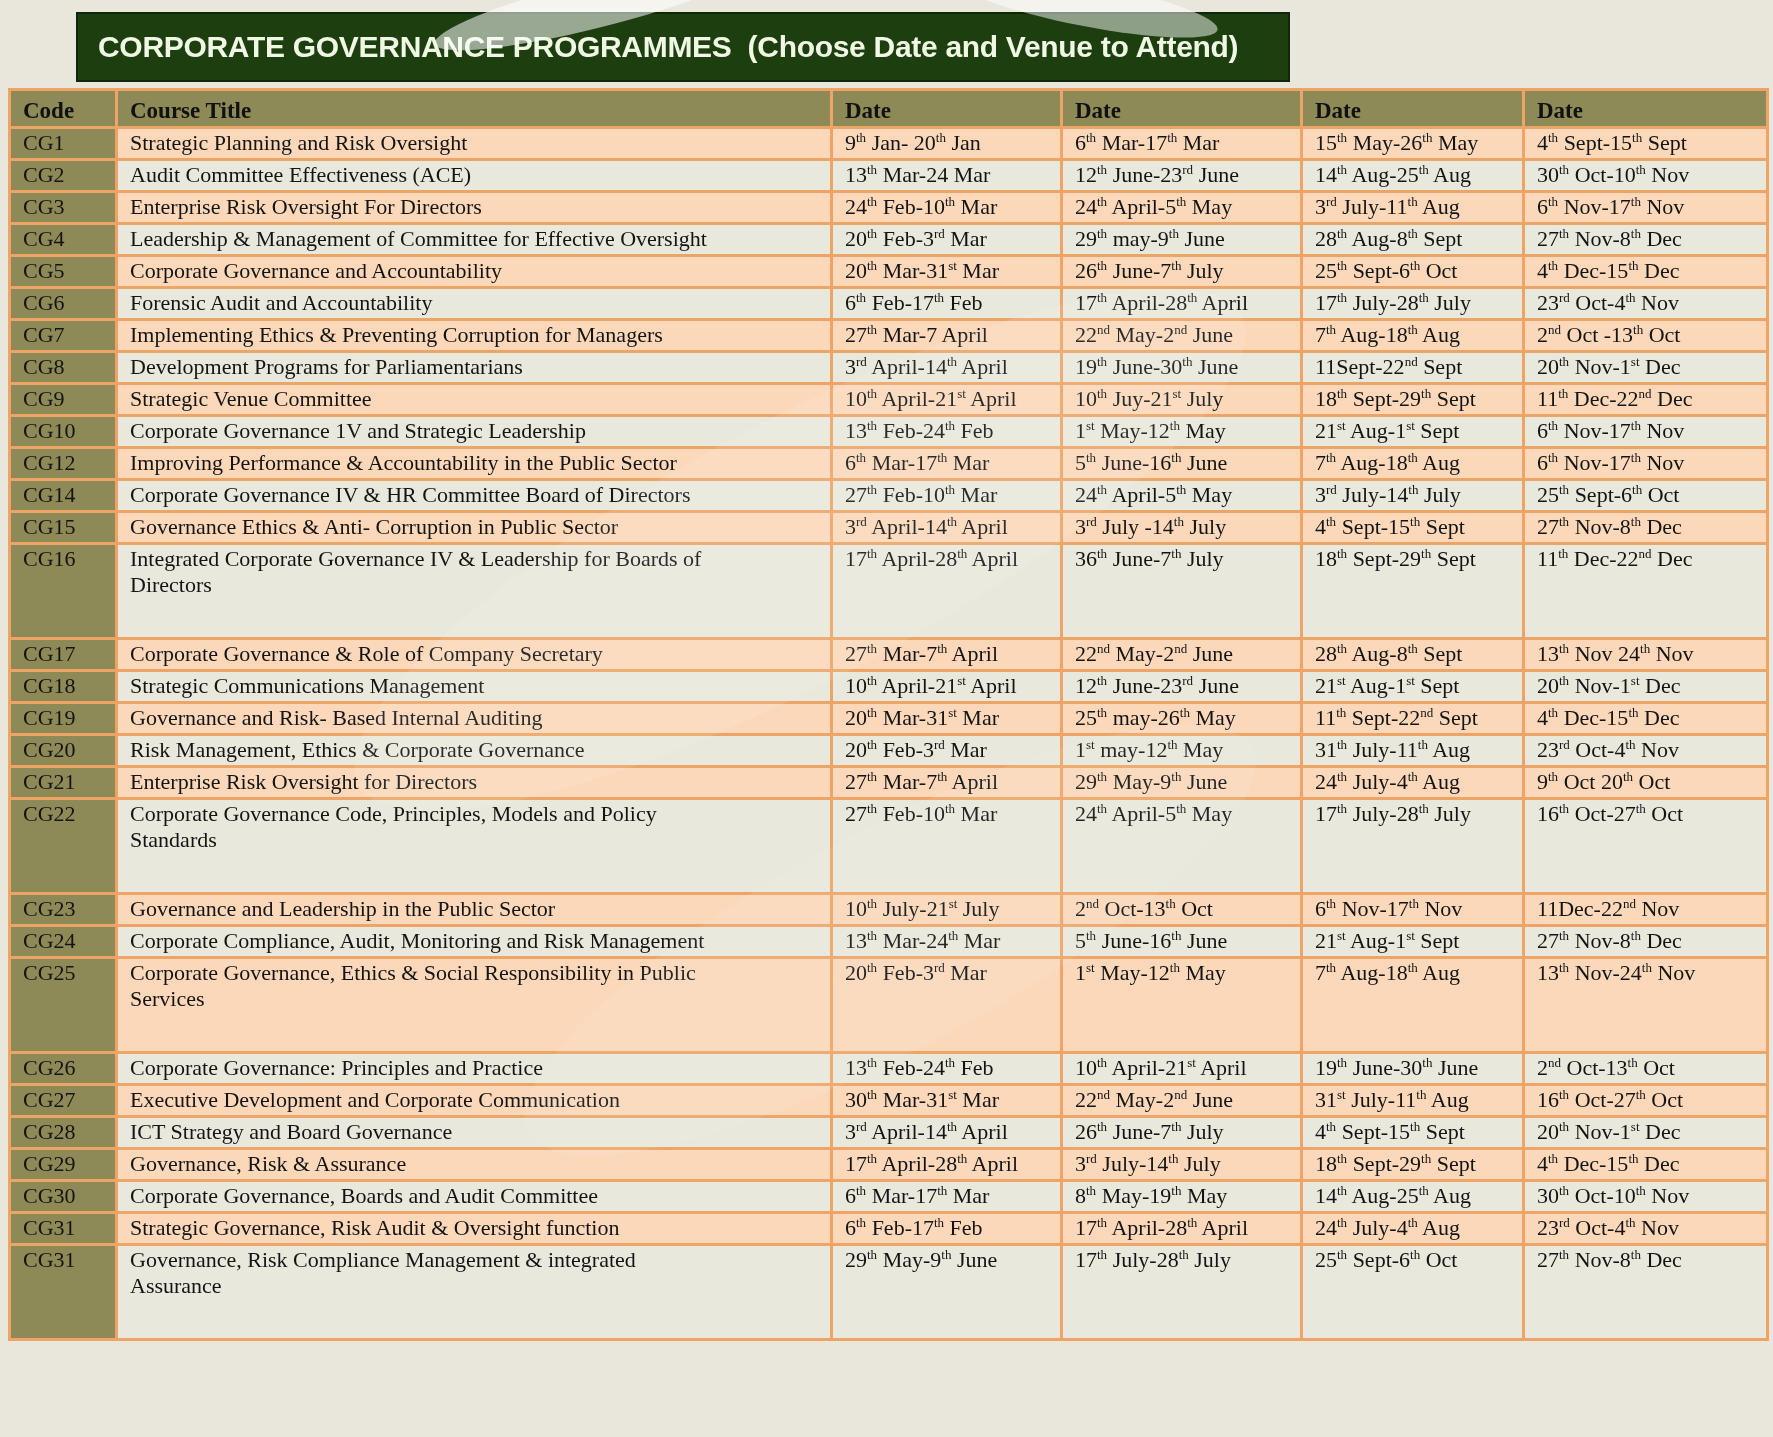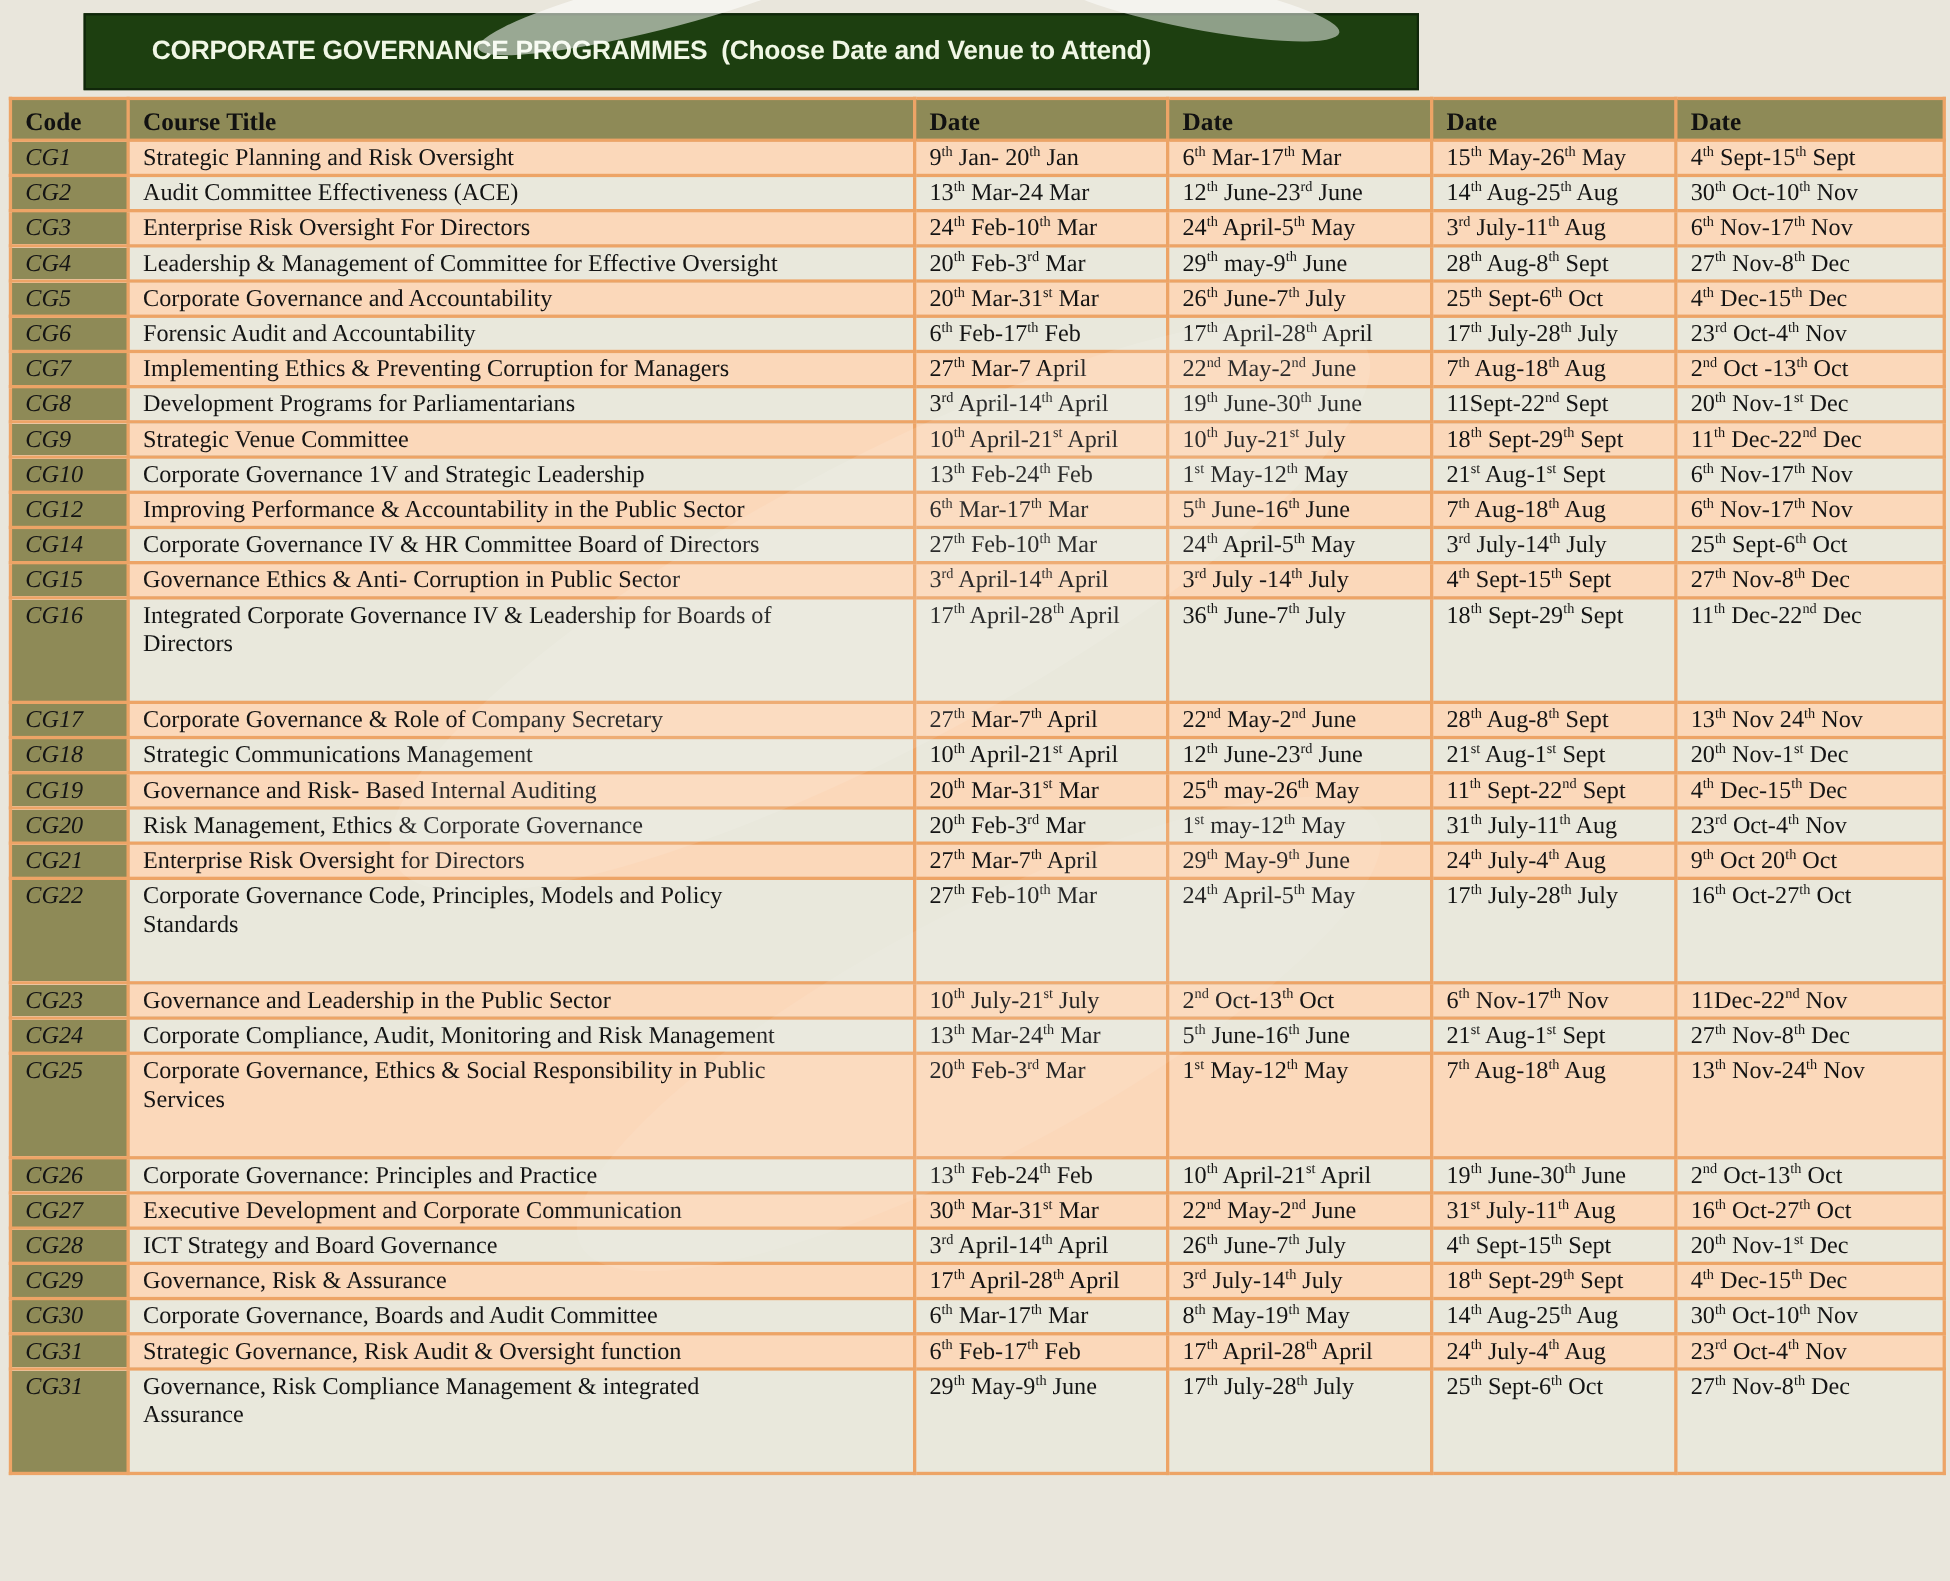--- a/index.html
+++ b/index.html
@@ -26,25 +26,24 @@
     width:1214px;height:70px;
     background:var(--banner-bg);
     border:2px solid #10260a;
     box-sizing:border-box;
     display:flex;align-items:center;
     padding-left:20px;
   }
   .banner-title{
     font-family:"Liberation Sans", sans-serif;
     font-weight:bold;
-    font-size:24px;
+    font-size:30px;
     letter-spacing:-0.3px;
     color:var(--banner-text);
     white-space:pre;
-    margin-left:40px;
   }
   table.programmes{
     position:absolute;left:8px;top:88px;
     width:1758px;
     border-collapse:collapse;
     table-layout:fixed;
   }
   th{
     background:var(--header-bg);
     border:3px solid var(--border);
@@ -57,21 +56,21 @@
   }
   td{
     border:3px solid var(--border);
     font-size:22px;
     line-height:26px;
     padding:1px 8px 2px 12px;
     vertical-align:top;
     overflow:hidden;
   }
   td sup{font-size:13px;line-height:0;vertical-align:super;}
-  td.code{background:var(--header-bg);font-style:italic;}
+  td.code{background:var(--header-bg);}
   td.title{white-space:pre-line;}
   tr.normal{height:29px;}
   tr.tall{height:95px;}
   tbody tr:nth-child(odd) td.data{background:var(--row-peach);}
   tbody tr:nth-child(even) td.data{background:var(--row-pale);}
   .wm{
     position:absolute;
     pointer-events:none;
     border-radius:50%;
     z-index:3;

